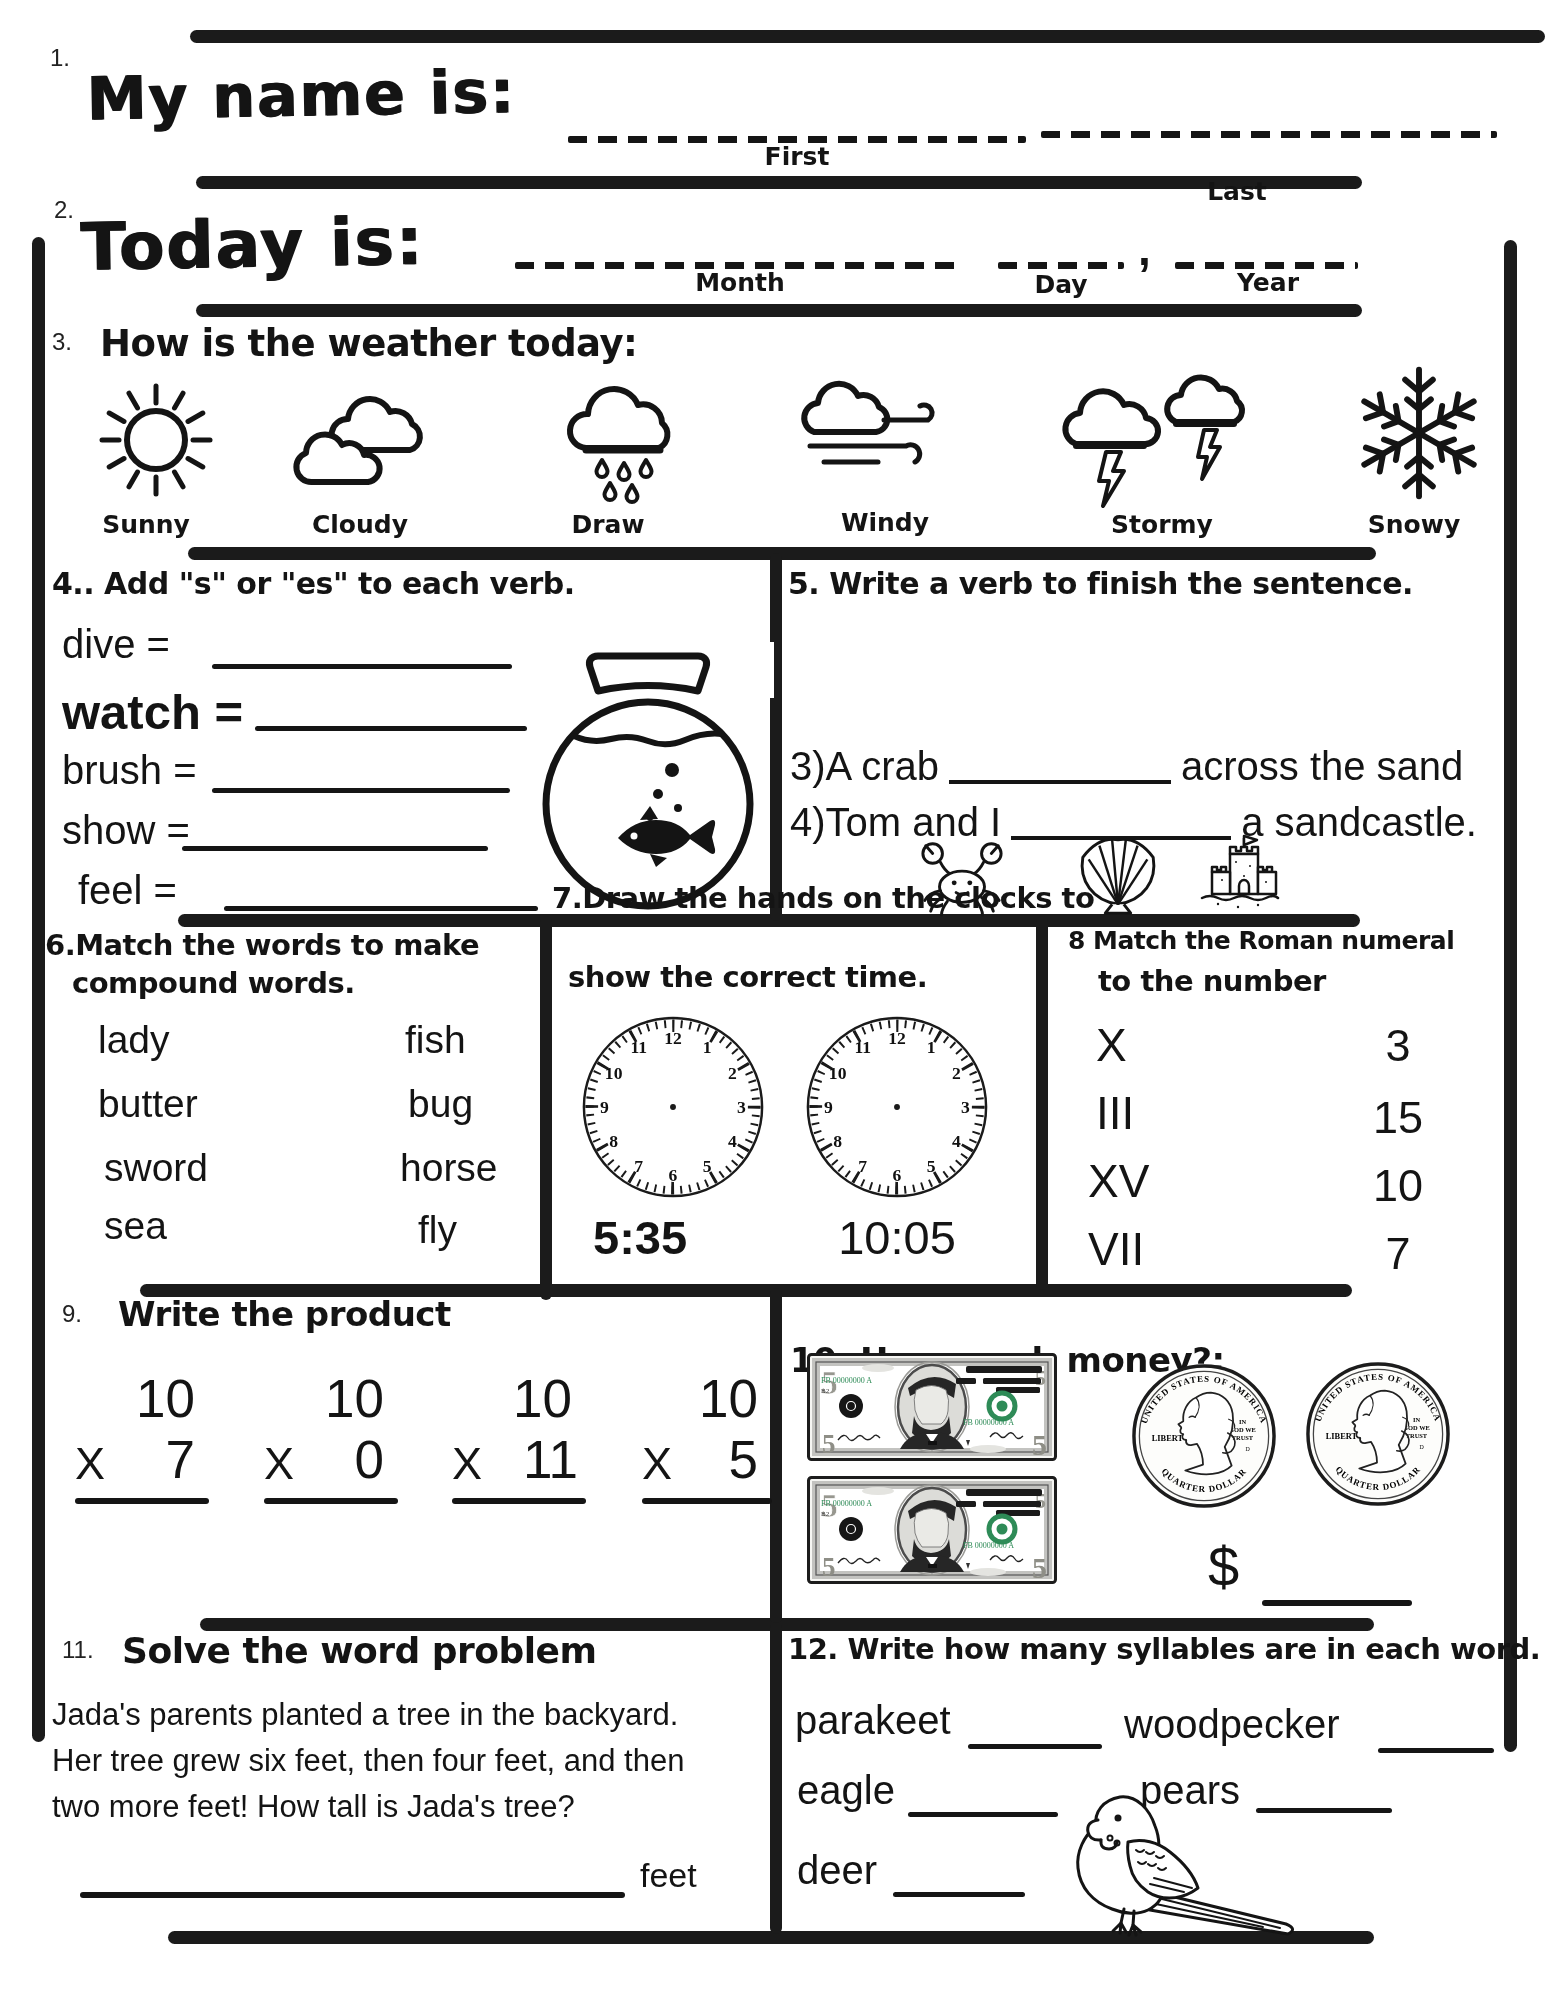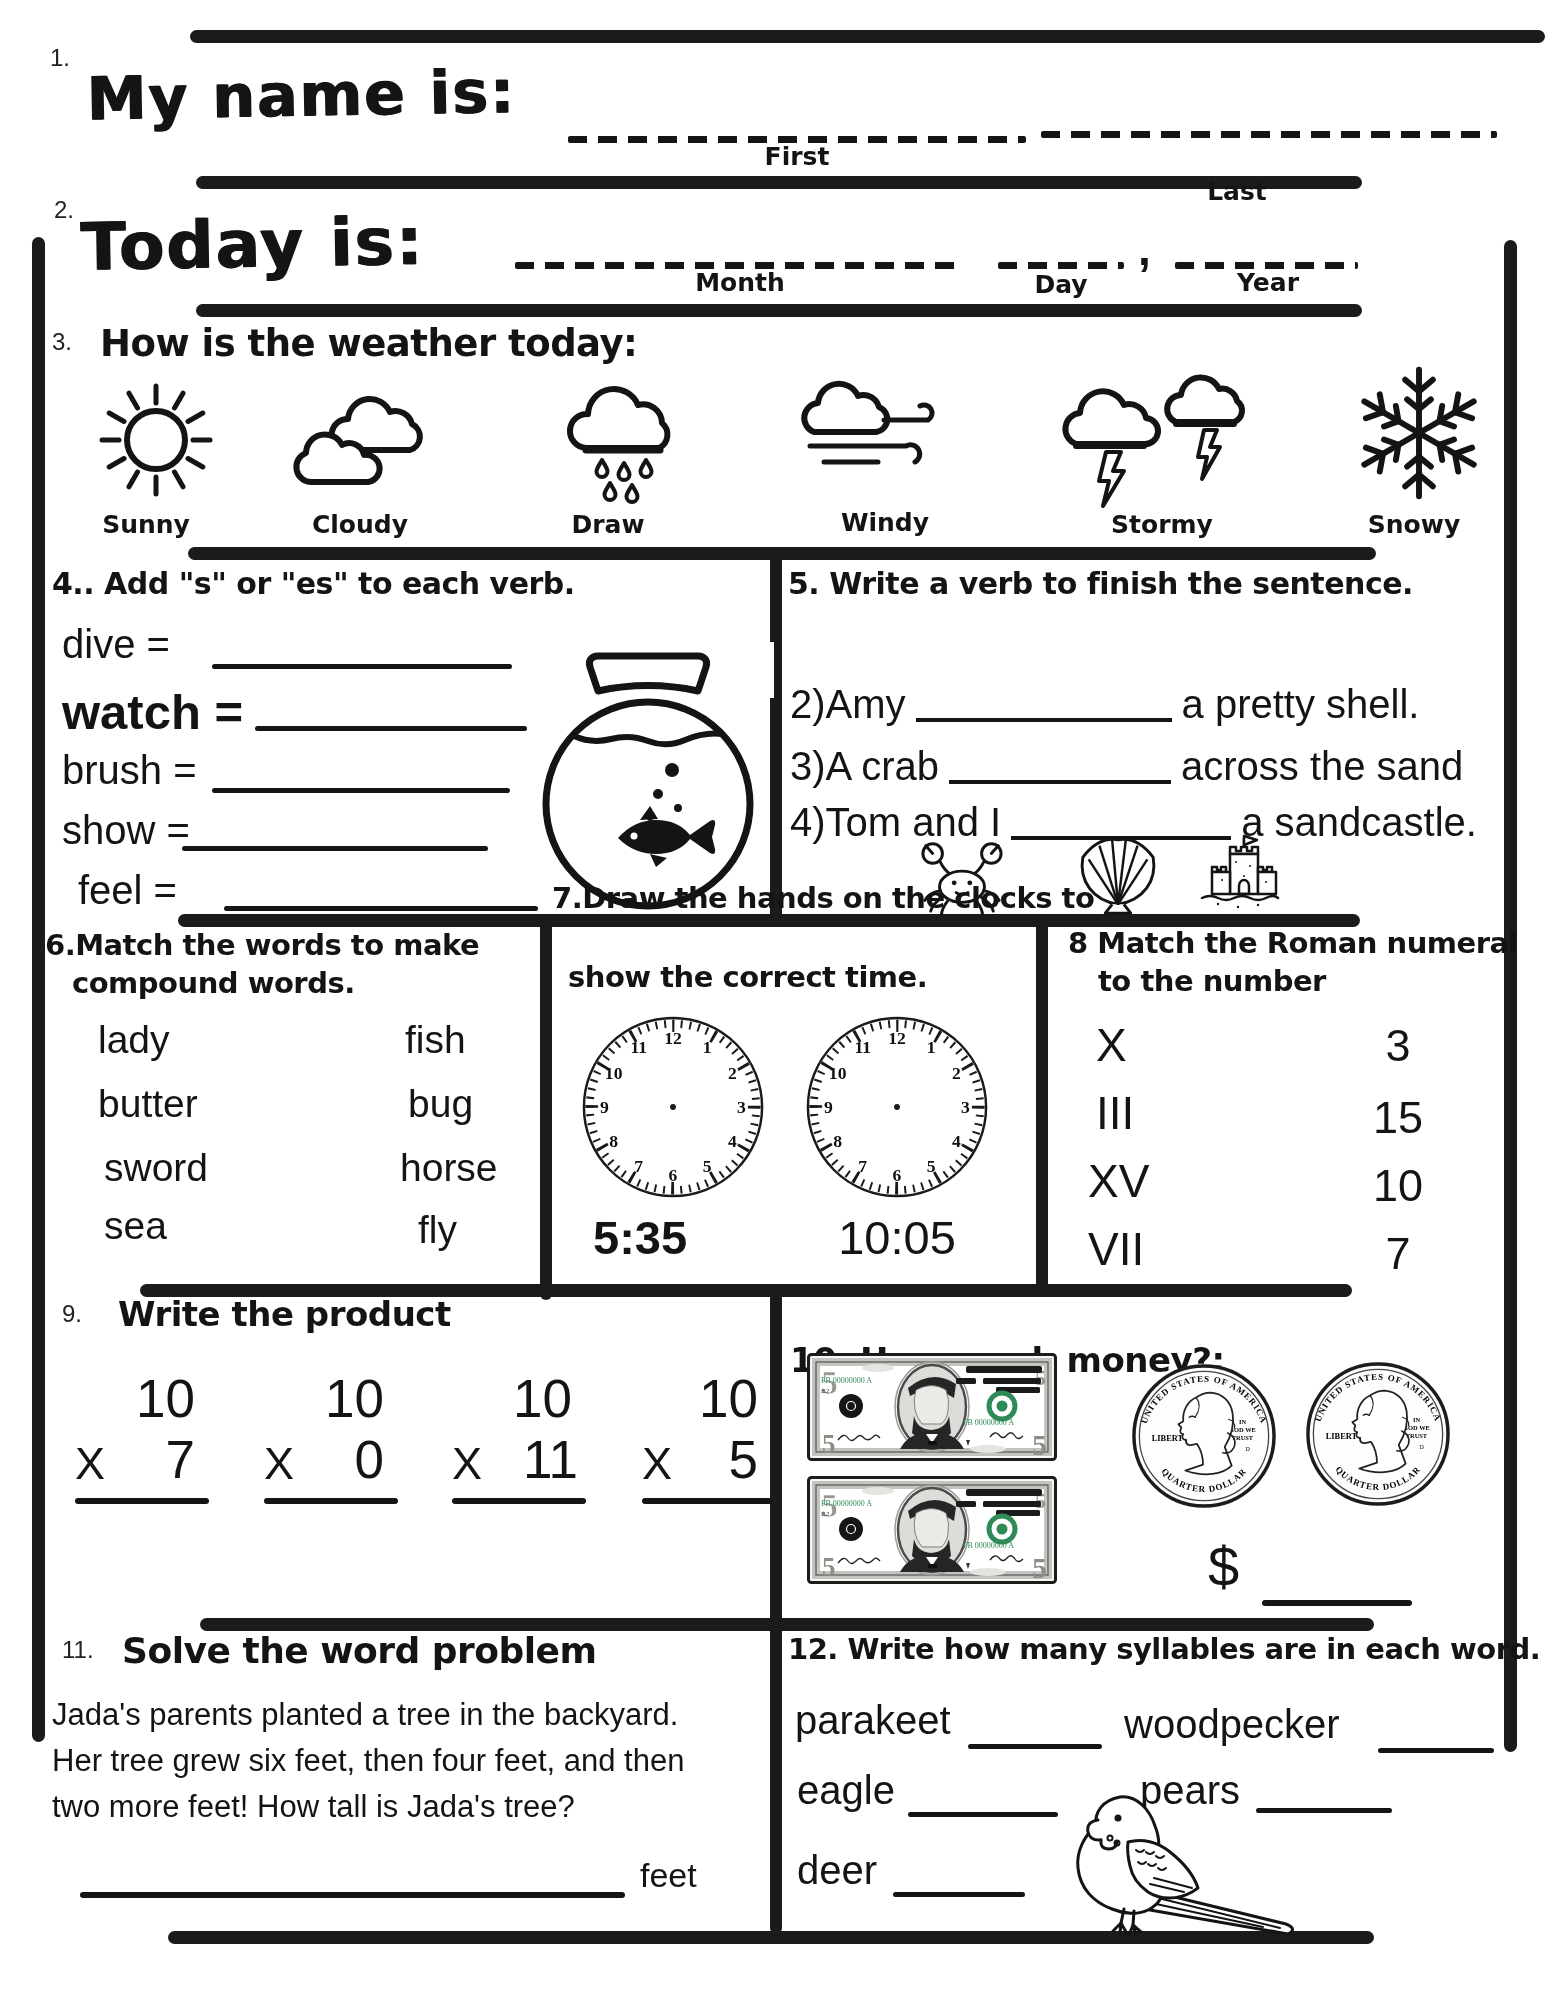--- a/index.html
+++ b/index.html
@@ -247,25 +247,20 @@
     <path d="M118,178 l10,-14 8,13 z" fill="#141414"></path>
     <path d="M128,212 l6,13 11,-9 z" fill="#141414"></path>
     <circle cx="112" cy="194" r="3.5" fill="#fff"></circle>
     <circle cx="150" cy="128" r="7" fill="#141414"></circle>
     <circle cx="136" cy="152" r="5" fill="#141414"></circle>
     <circle cx="156" cy="166" r="4" fill="#141414"></circle>
     <circle cx="128" cy="176" r="3" fill="#141414"></circle>
   </svg>
 
   <div class="abs hand" style="left:788px;top:566px;font-size:30px;">5. Write a verb to finish the sentence.</div>
-  <div class="mrow" style="left:790px;top:682px;">
-    <span>2)Amy</span>
-    <span class="fill" style="width:256px;"></span>
-    <span>a pretty shell.</span>
-  </div>
   <div class="mrow" style="left:790px;top:744px;">
     <span>3)A crab</span>
     <span class="fill" style="width:222px;"></span>
     <span>across the sand</span>
   </div>
   <div class="mrow" style="left:790px;top:800px;">
     <span>4)Tom and I</span>
     <span class="fill" style="width:220px;"></span>
     <span>a sandcastle.</span>
   </div>
@@ -342,21 +337,21 @@
   <div class="abs hand" style="left:568px;top:960px;font-size:29px;">show the correct time.</div>
   <svg class="abs" style="left:580px;top:1014px;" width="186" height="186">
       <use href="#clockface"></use>
     </svg>
   <svg class="abs" style="left:804px;top:1014px;" width="186" height="186">
       <use href="#clockface"></use>
     </svg>
   <div class="abs body" style="left:593px;top:1210px;width:160px;text-align:left;font-size:47px;font-weight:bold;">5:35</div>
   <div class="abs body" style="left:817px;top:1210px;width:160px;text-align:center;font-size:47px;">10:05</div>
 
-  <div class="abs hand" style="left:1068px;top:926px;font-size:29px;">8 Match the Roman numeral</div>
+  <div class="abs hand" style="left:1068px;top:926px;font-size:25px;">8 Match the Roman numeral</div>
   <div class="abs hand" style="left:1098px;top:964px;font-size:29px;">to the number</div>
   <div class="abs body" style="left:1096px;top:1018px;font-size:46px;">X</div>
   <div class="abs body" style="left:1096px;top:1086px;font-size:46px;">III</div>
   <div class="abs body" style="left:1088px;top:1154px;font-size:46px;">XV</div>
   <div class="abs body" style="left:1088px;top:1222px;font-size:46px;">VII</div>
   <div class="abs body" style="left:1368px;top:1020px;width:60px;text-align:center;font-size:45px;">3</div>
   <div class="abs body" style="left:1358px;top:1092px;width:80px;text-align:center;font-size:45px;">15</div>
   <div class="abs body" style="left:1358px;top:1160px;width:80px;text-align:center;font-size:45px;">10</div>
   <div class="abs body" style="left:1368px;top:1228px;width:60px;text-align:center;font-size:45px;">7</div>
 

